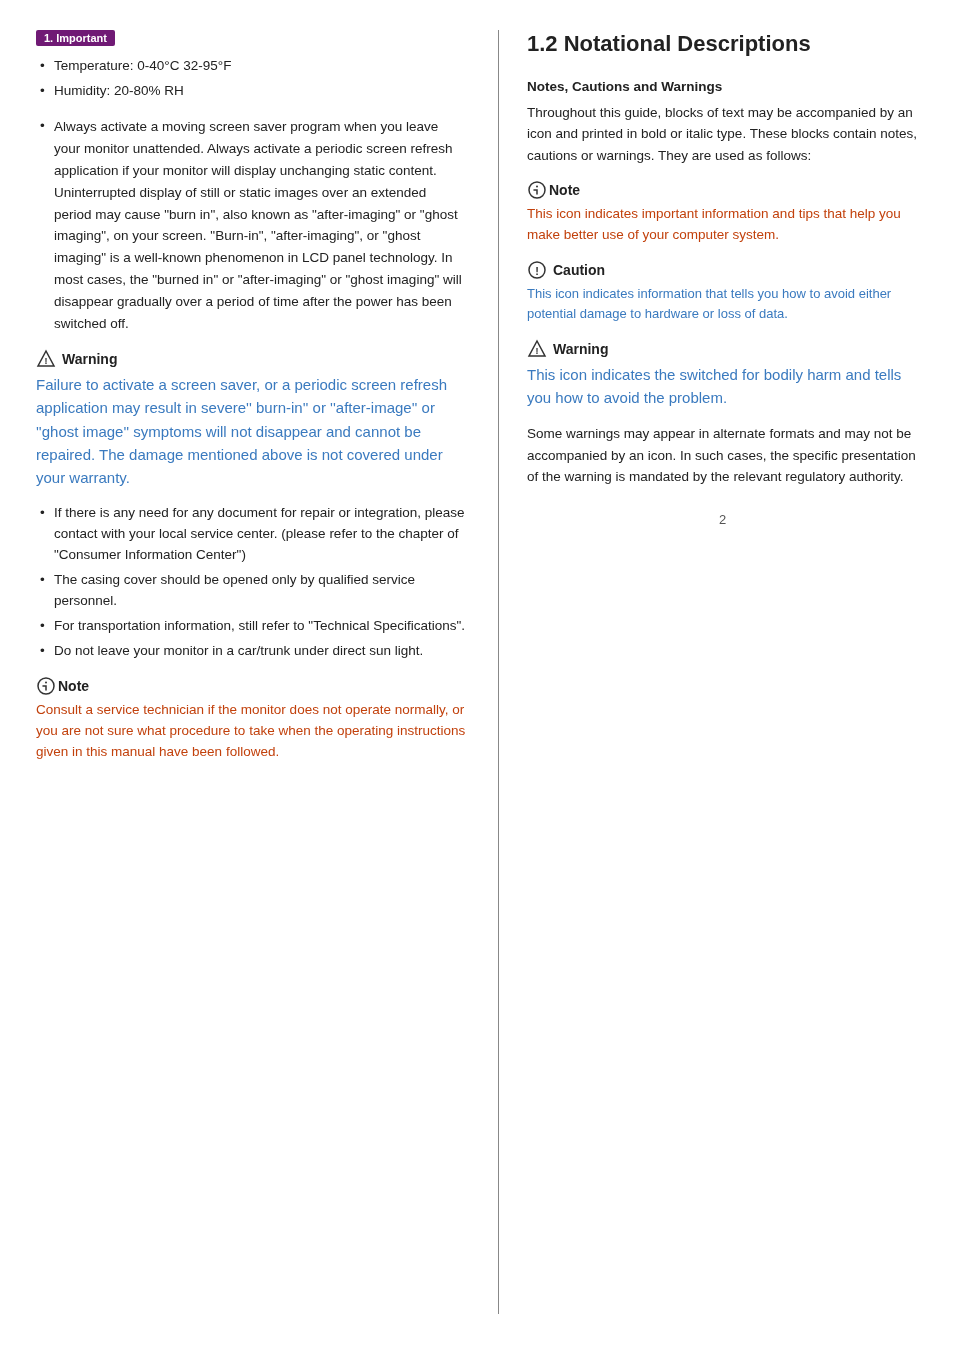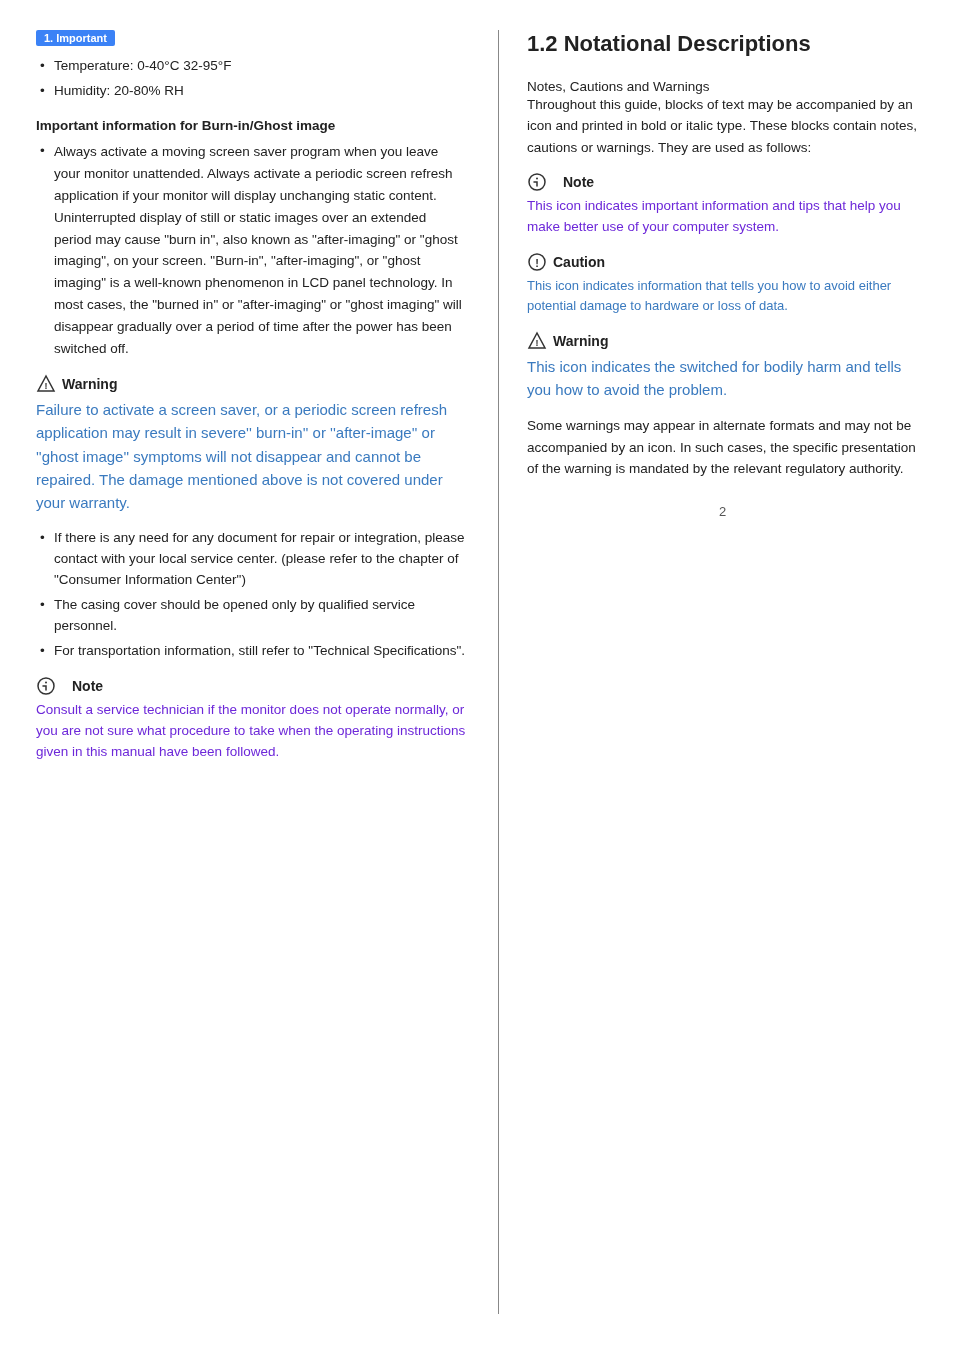--- a/index.html
+++ b/index.html
@@ -23,21 +23,21 @@
       flex: 0 0 430px;
       max-width: 430px;
     }
     .right-col {
       flex: 1;
       border-left: 1.5px solid #888;
       padding-left: 28px;
     }
     .breadcrumb-tag {
       display: inline-block;
-      background: #3b82f6;
+      background: #701a75;
       color: #fff;
       font-size: 11px;
       font-weight: bold;
       padding: 2px 8px;
       border-radius: 2px;
       margin-bottom: 10px;
     }
     .bullet-list {
       list-style: none;
       padding: 0;
@@ -89,36 +89,36 @@
       color: #3a7abf;
       line-height: 1.55;
       font-size: 15px;
     }
     .note-block {
       margin: 14px 0;
     }
     .note-title {
       display: flex;
       align-items: center;
-      gap: 16px;
+      gap: 2px;
       font-weight: bold;
       font-size: 14px;
       color: #222;
       margin-bottom: 4px;
     }
     .note-icon {
       width: 20px;
       height: 20px;
       display: inline-flex;
       align-items: center;
       justify-content: center;
       flex-shrink: 0;
     }
     .note-text {
-      color: #6d28d9;
+      color: #c2410c;
       line-height: 1.55;
       font-size: 13.5px;
     }
     .caution-block {
       margin: 14px 0;
     }
     .caution-title {
       display: flex;
       align-items: center;
       gap: 6px;
@@ -141,22 +141,23 @@
       font-size: 13px;
     }
     .right-col h2 {
       font-size: 22px;
       font-weight: bold;
       color: #222;
       margin-bottom: 12px;
       line-height: 1.3;
     }
     .right-section-heading {
-      font-weight: normal;
-      font-size: 13.5px;
+      font-weight: bold;
+      font-size: 13.5px;
+      margin-bottom: 8px;
       margin-top: 20px;
       border-bottom: none;
     }
     .page-number {
       text-align: center;
       color: #555;
       font-size: 13px;
       margin-top: 24px;
     }
   </style>
@@ -168,21 +169,20 @@
   <div class="left-col">
     <div>
       <span class="breadcrumb-tag">1. Important</span>
     </div>
 
     <ul class="bullet-list">
       <li>Temperature: 0-40°C 32-95°F</li>
       <li>Humidity: 20-80% RH</li>
     </ul>
 
-    <div class="section-heading">Important information for Burn-in/Ghost image</div>
 
     <ul class="bullet-list">
       <li>
         <span class="body-text">Always activate a moving screen saver program when you leave your monitor unattended. Always activate a periodic screen refresh application if your monitor will display unchanging static content. Uninterrupted display of still or static images over an extended period may cause "burn in", also known as "after-imaging" or "ghost imaging", on your screen. "Burn-in", "after-imaging", or "ghost imaging" is a well-known phenomenon in LCD panel technology. In most cases, the "burned in" or "after-imaging" or "ghost imaging" will disappear gradually over a period of time after the power has been switched off.</span>
       </li>
     </ul>
 
     <div class="warning-block">
       <div class="warning-title">
         <span class="warning-icon">
@@ -194,20 +194,21 @@
         <span>Warning</span>
       </div>
       <div class="warning-text">Failure to activate a screen saver, or a periodic screen refresh application may result in severe'' burn-in'' or ''after-image'' or ''ghost image'' symptoms will not disappear and cannot be repaired. The damage mentioned above is not covered under your warranty.</div>
     </div>
 
 
     <ul class="bullet-list">
       <li>If there is any need for any document for repair or integration, please contact with your local service center. (please refer to the chapter of "Consumer Information Center")</li>
       <li>The casing cover should be opened only by qualified service personnel.</li>
       <li>For transportation information, still refer to "Technical Specifications".</li>
+      <li>Do not leave your monitor in a car/trunk under direct sun light.</li>
     </ul>
 
     <div class="note-block">
       <div class="note-title">
         <span class="note-icon">
           <svg width="20" height="20" viewBox="0 0 20 20" fill="none">
             <circle cx="10" cy="10" r="8" stroke="#333" stroke-width="1.5" fill="none"></circle>
             <path d="M7 10h3v4" stroke="#333" stroke-width="1.5" stroke-linecap="round" fill="none"></path>
             <circle cx="10" cy="6.5" r="1" fill="#333"></circle>
           </svg>

